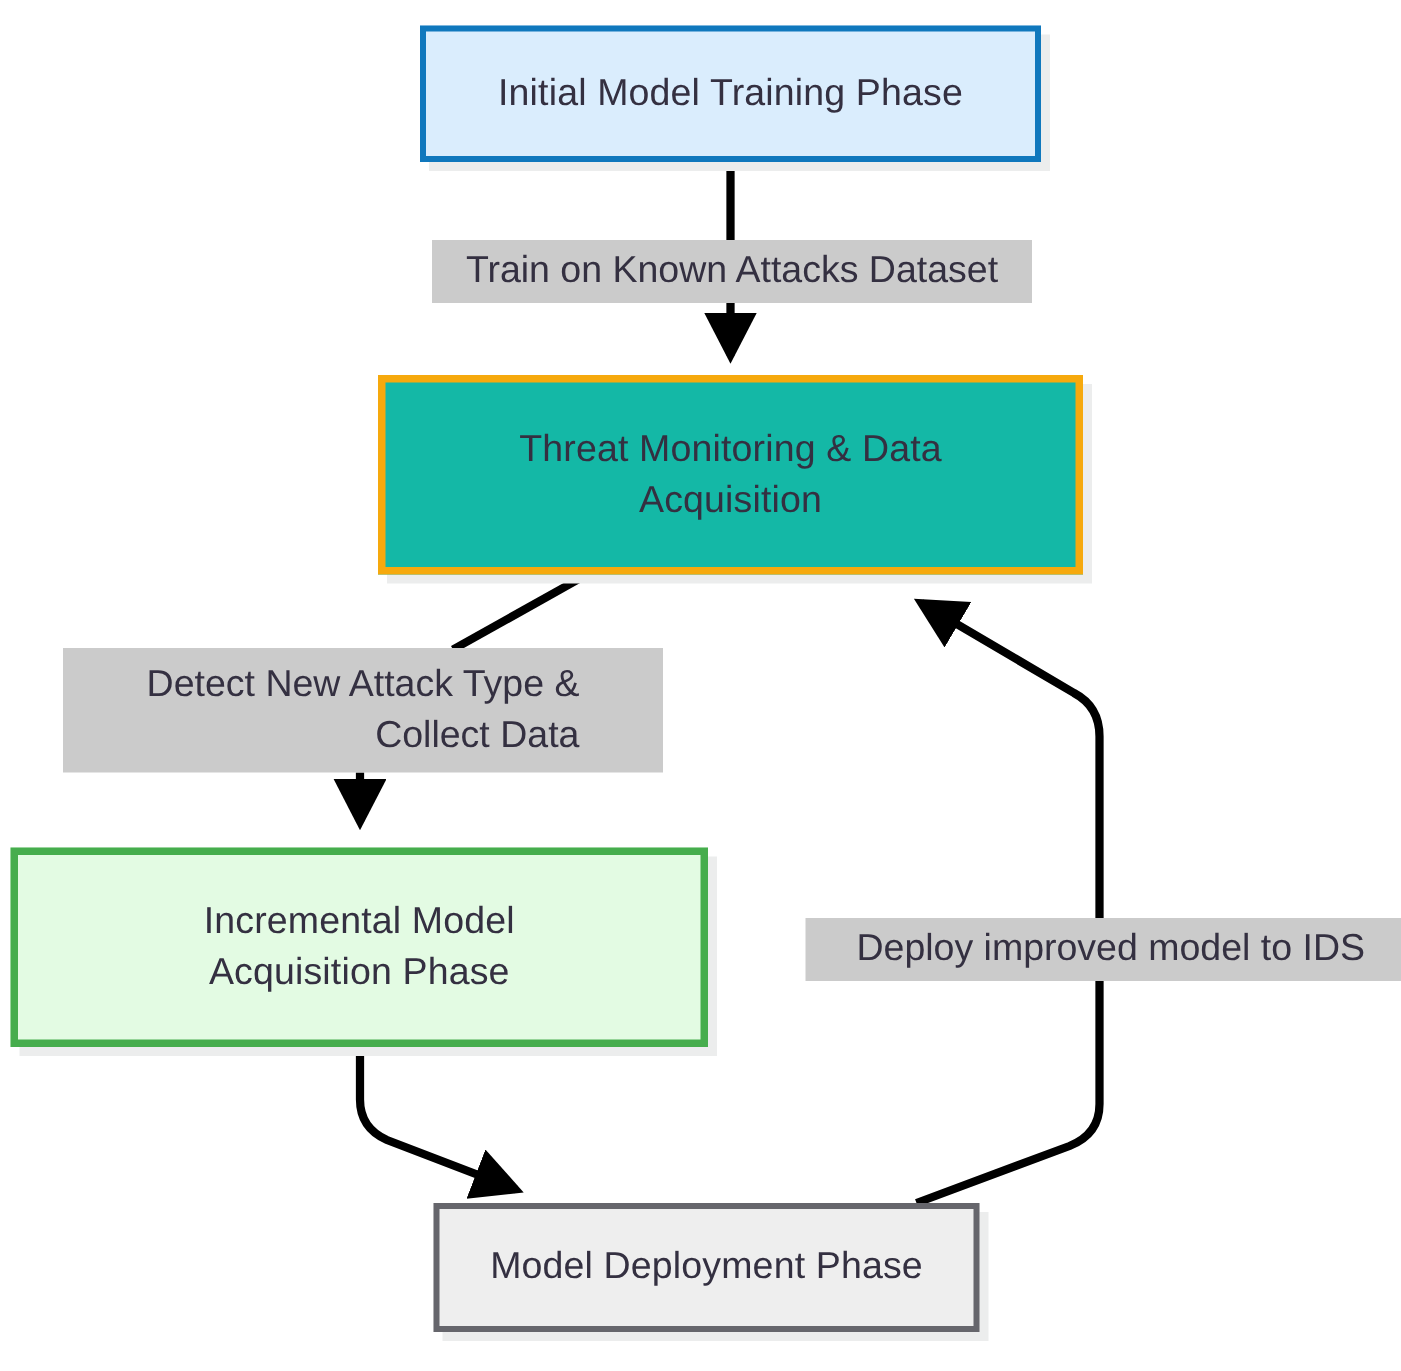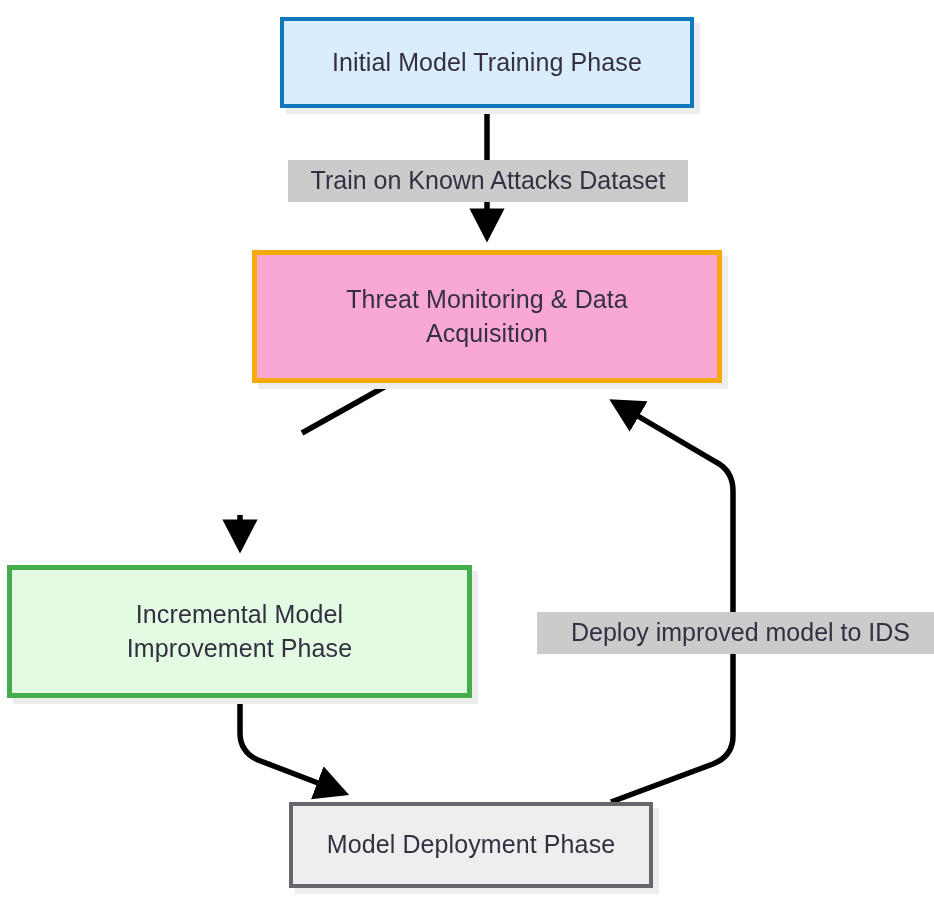--- a/index.html
+++ b/index.html
@@ -42,21 +42,21 @@
   .node-text {
     padding: 0 12px;
     white-space: pre-line;
   }
   .node-blue {
     border: 4px solid #1078bd;
     background: #daedfd;
   }
   .node-orange {
     border: 5px solid #f6a90d;
-    background: #f9a8d4;
+    background: #14b8a6;
   }
   .node-green {
     border: 5px solid #46ad4d;
     background: #e3fbe3;
   }
   .node-gray {
     border: 4px solid #66666c;
     background: #eeeeee;
   }
   .edge-label {
@@ -102,29 +102,33 @@
     <span class="node-text">Initial Model Training Phase</span>
   </div>
 
   <div class="node node-orange" style="left:252px; top:250px; width:470px; height:133px;">
     <span class="node-text">Threat Monitoring &amp; Data
 Acquisition</span>
   </div>
 
   <div class="node node-green" style="left:7px; top:565px; width:465px; height:133px;">
     <span class="node-text">Incremental Model
-Improvement Phase</span>
+Acquisition Phase</span>
   </div>
 
   <div class="node node-gray" style="left:289px; top:802px; width:364px; height:86px;">
     <span class="node-text">Model Deployment Phase</span>
   </div>
 
   <div class="edge-label" style="left:288px; top:160px; width:400px; height:42px;">
     <span>Train on Known Attacks Dataset</span>
   </div>
 
+  <div class="edge-label" style="left:42px; top:432px; width:400px; height:83px;">
+    <span>Detect New Attack Type &amp;
+Collect Data</span>
+  </div>
 
   <div class="edge-label" style="left:537px; top:612px; width:407px; height:42px;">
     <span>Deploy improved model to IDS</span>
   </div>
 
 </div>
 
 </body></html>

